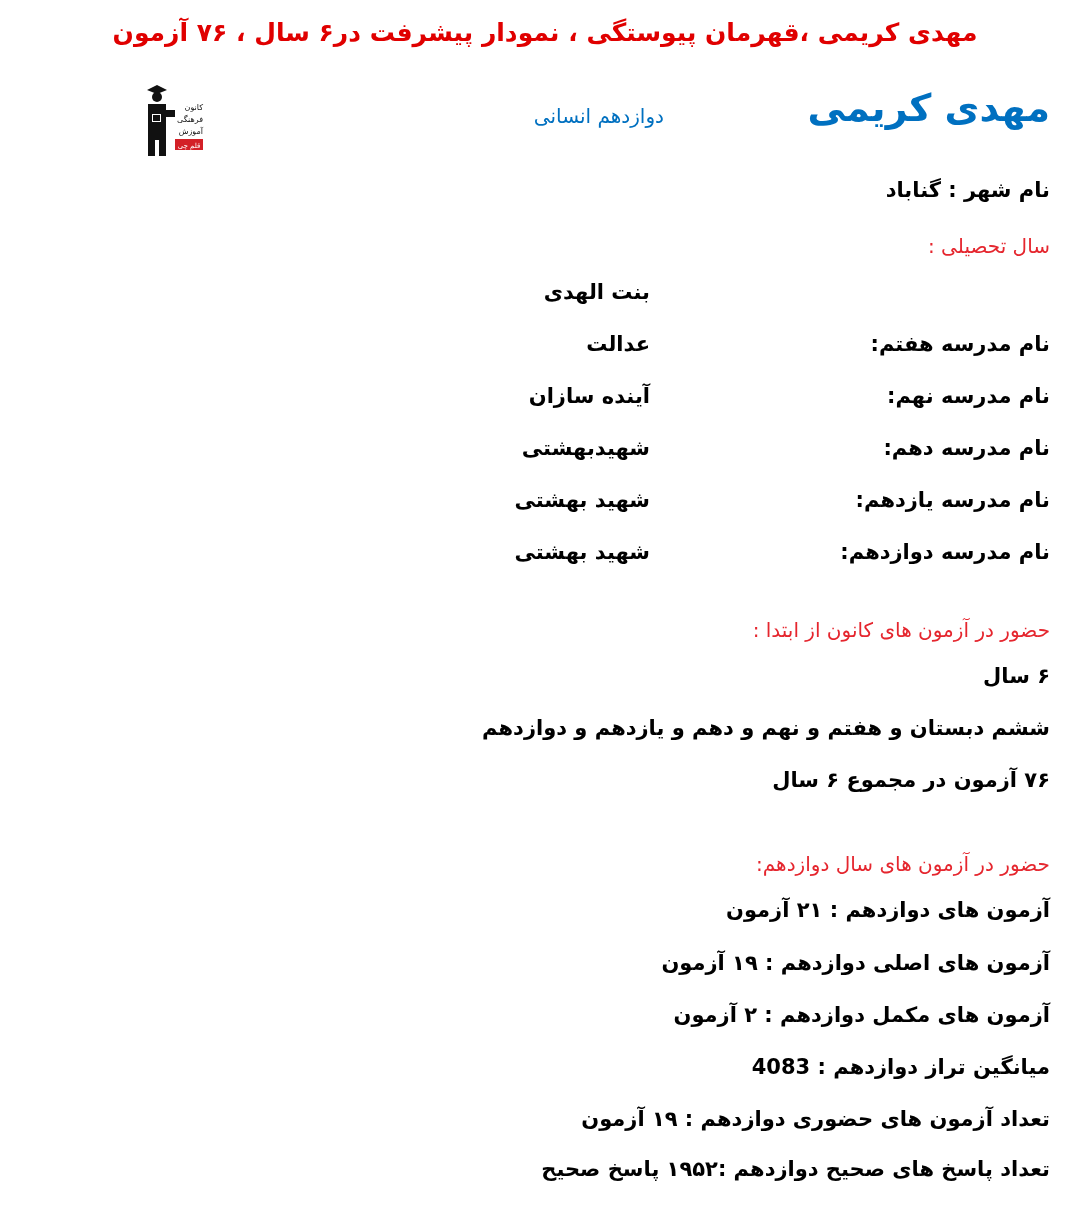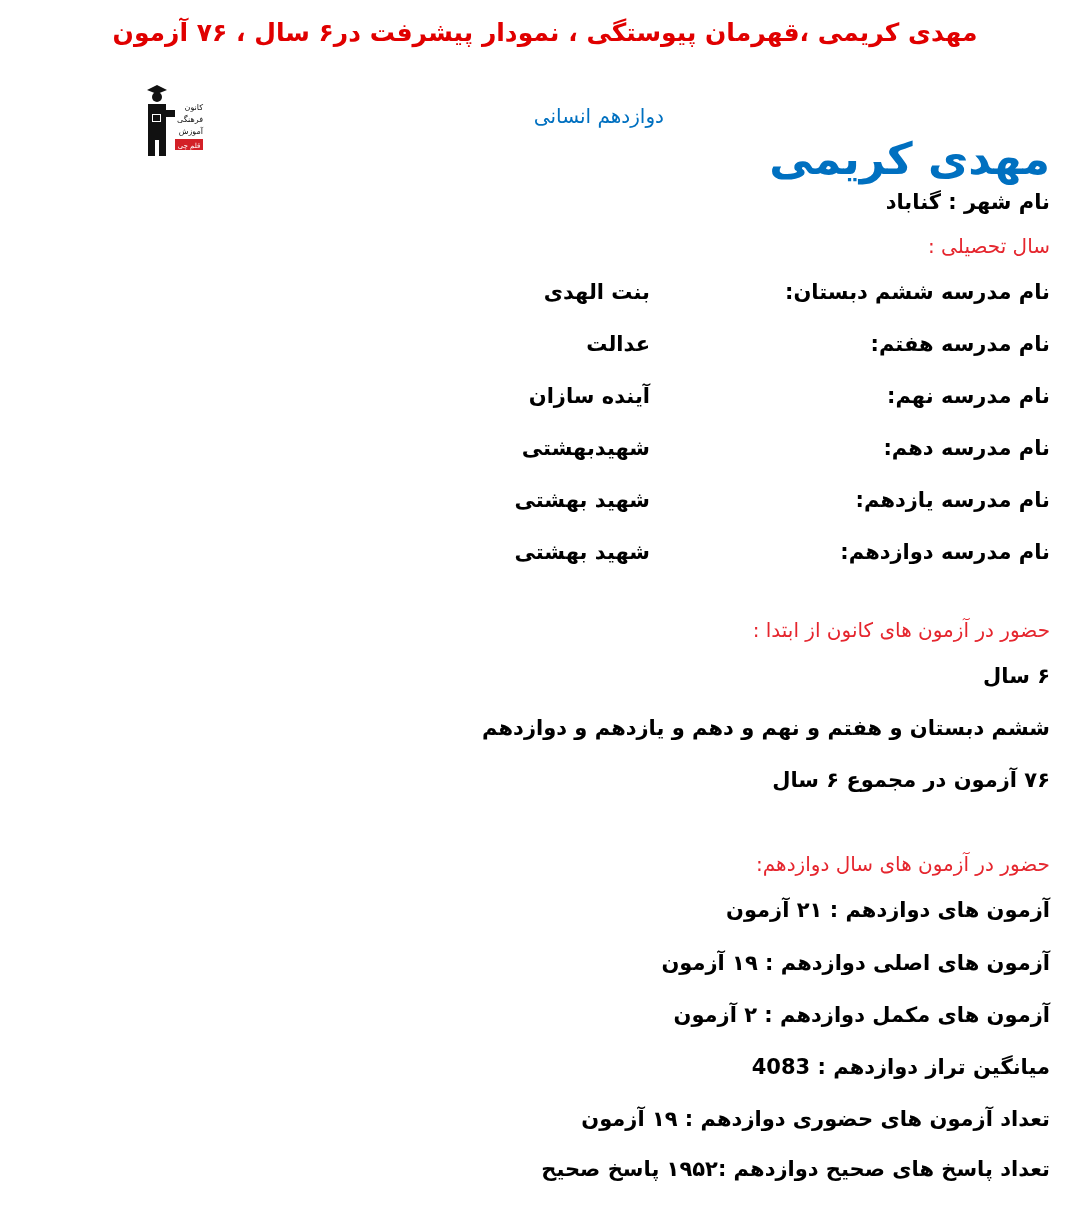--- a/index.html
+++ b/index.html
@@ -34,25 +34,24 @@
       left: 145px;
       top: 80px;
       width: 60px;
       height: 78px;
     }
     .logo svg { display: block; }
     .student-name {
       position: absolute;
       right: 30px;
       top: 86px;
-      font-size: 44px;
+      font-size: 38px;
       font-weight: bold;
       color: #0070c0;
       white-space: nowrap;
-      margin-top: 47px;
     }
     .student-grade {
       position: absolute;
       right: 416px;
       top: 104px;
       font-size: 20px;
       font-weight: normal;
       color: #0070c0;
       white-space: nowrap;
     }
@@ -110,25 +109,24 @@
     <text x="58" y="42" font-family="DejaVu Sans, sans-serif" font-size="8" text-anchor="end" fill="#111">فرهنگی</text>
     <text x="58" y="54" font-family="DejaVu Sans, sans-serif" font-size="8" text-anchor="end" fill="#111">آموزش</text>
     <rect x="30" y="59" width="28" height="11" fill="#d32027"></rect>
     <text x="44" y="67.5" font-family="DejaVu Sans, sans-serif" font-size="7" text-anchor="middle" fill="#fff">قلم چی</text>
   </svg>
 </div>
 
 <div class="student-name rtl">مهدی کریمی</div>
 <div class="student-grade rtl">دوازدهم انسانی</div>
 
-<div class="line rtl" style="top:190px;margin-left:48px;">نام شهر : گناباد</div>
+<div class="line rtl" style="top:178px;margin-left:48px;">نام شهر : گناباد</div>
 <div class="section-label rtl" style="top:234px;">سال تحصیلی :</div>
 
 <div class="school-row rtl" style="top:280px;">
-  <span class="label">نام مدرسه ششم دبستان:</span>
   <span class="value">بنت الهدی</span>
 </div>
 <div class="school-row rtl" style="top:332px;">
   <span class="label">نام مدرسه هفتم:</span>
   <span class="value">عدالت</span>
 </div>
 <div class="school-row rtl" style="top:384px;">
   <span class="label">نام مدرسه نهم:</span>
   <span class="value">آینده سازان</span>
 </div>

